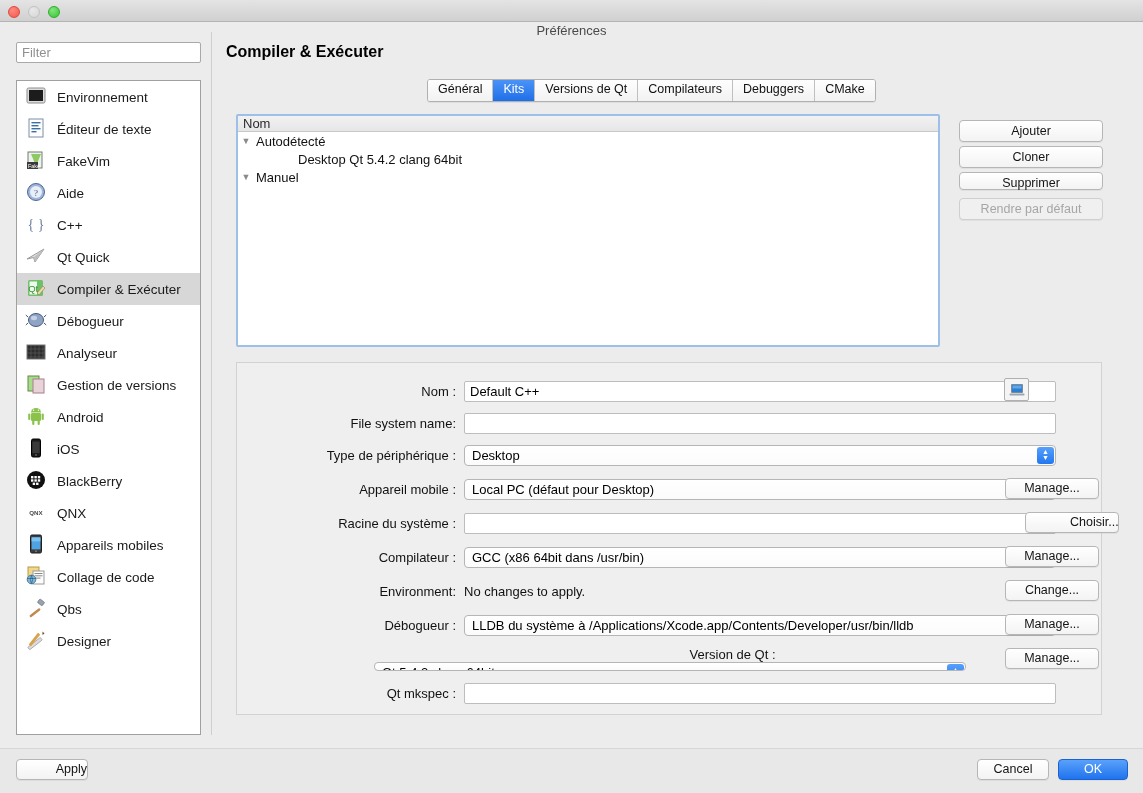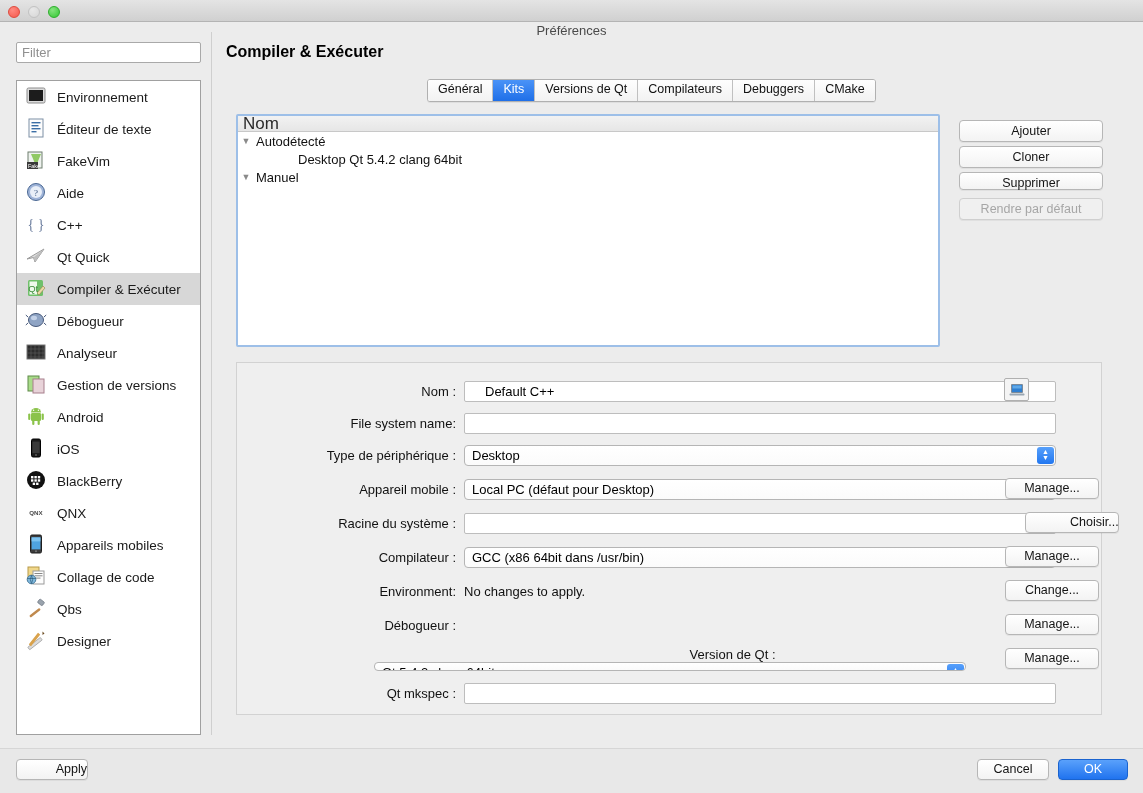--- a/index.html
+++ b/index.html
@@ -126,21 +126,21 @@
     background: #fff;
     border: 2px solid #9dbfe8;
     border-radius: 2px;
     box-sizing: border-box;
     overflow: hidden;
   }
   #kit-header {
     height: 16px;
     background: linear-gradient(to bottom,#f2f2f2,#e6e6e6);
     border-bottom: 1px solid #c8c8c8;
-    font-size: 17px;
+    font-size: 13px;
     color: #2b2b2b;
     padding-left: 5px;
     line-height: 15px;
     box-sizing: border-box;
   }
   .kit-row {
     height: 18px;
     display: flex; align-items: center;
     font-size: 13px;
     color: #111;
@@ -210,21 +210,21 @@
     white-space: nowrap;
   }
   .ftext {
     width: 592px; height: 21px;
     background: #fff;
     border: 1px solid #bdbdbd;
     border-radius: 2px;
     box-sizing: border-box;
     font-size: 13px;
     color: #000;
-    padding: 0 20px;
+    padding: 0 5px;
     line-height: 19px;
     font-family: "Liberation Sans", sans-serif;
     overflow: hidden;
     white-space: nowrap;
   }
   .fcombo {
     width: 592px; height: 21px;
     background: linear-gradient(to bottom,#ffffff,#fbfbfb);
     border: 1px solid #b5b5b5;
     border-radius: 4px;
@@ -584,20 +584,24 @@
           </span></div>
         <div class="btn rbtn" style="left: 768px; top: 1px; line-height: 19px;">Manage...</div>
       </div>
       <div class="frow" style="top: 216px;">
         <div class="flabel">Environment:</div>
         <div class="fstatic">No changes to apply.</div>
         <div class="btn rbtn" style="left: 768px; top: 1px; line-height: 19px;">Change...</div>
       </div>
       <div class="frow" style="top: 250px;">
         <div class="flabel">Débogueur :</div>
+        <div class="fcombo"><span>LLDB du système à /Applications/Xcode.app/Contents/Developer/usr/bin/lldb</span><span class="stepper">
+            <span style="font-size:7px;line-height:6px">▲</span>
+            <span style="font-size:7px;line-height:6px">▼</span>
+          </span></div>
         <div class="btn rbtn" style="left: 768px; top: 1px; line-height: 19px;">Manage...</div>
       </div>
       <div class="frow" style="top: 284px; flex-direction: column;">
         <div class="flabel">Version de Qt :</div>
         <div class="fcombo"><span>Qt 5.4.2 clang 64bit</span><span class="stepper">
             <span style="font-size:7px;line-height:6px">▲</span>
             <span style="font-size:7px;line-height:6px">▼</span>
           </span></div>
         <div class="btn rbtn" style="left: 768px; top: 1px; line-height: 19px;">Manage...</div>
       </div>

